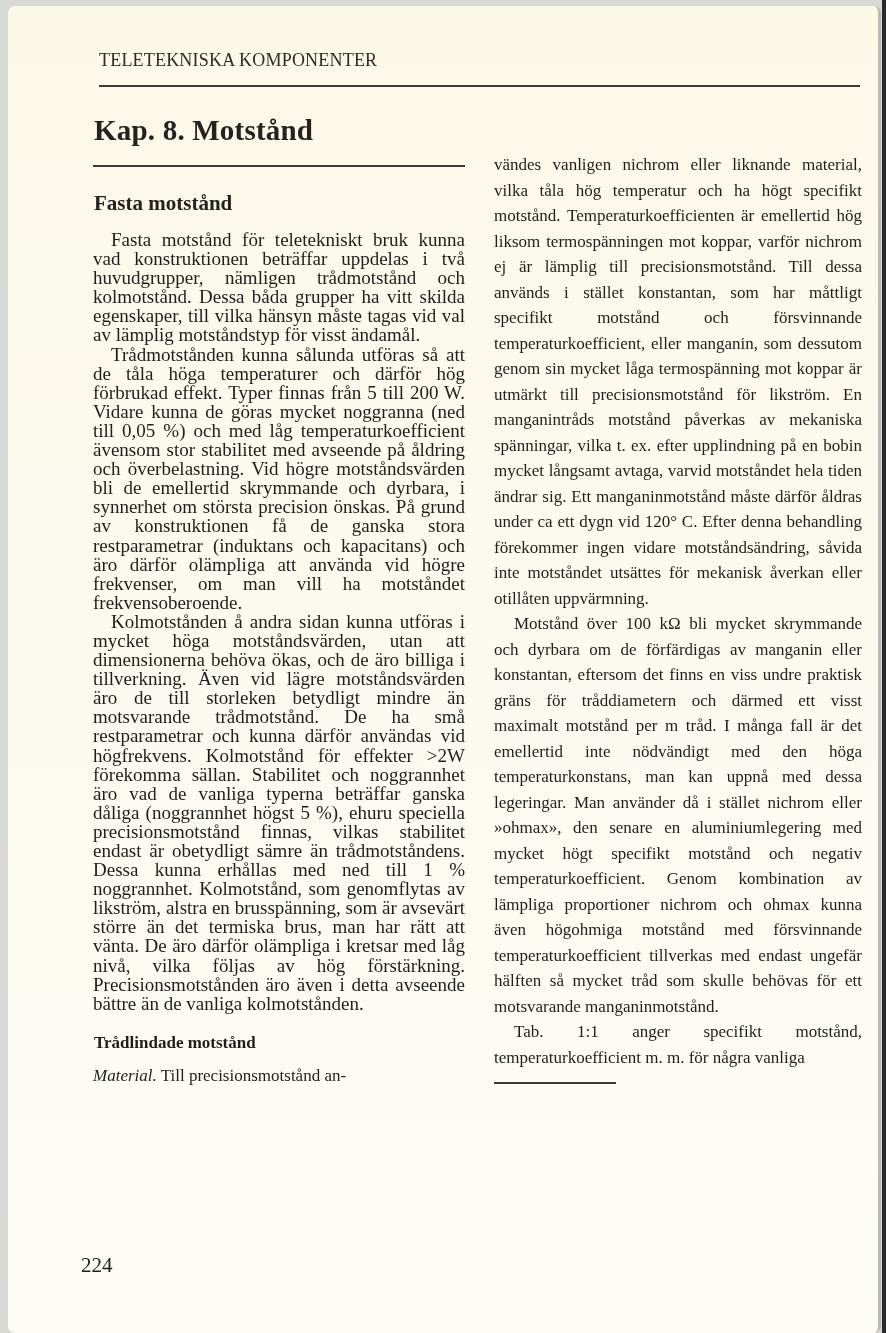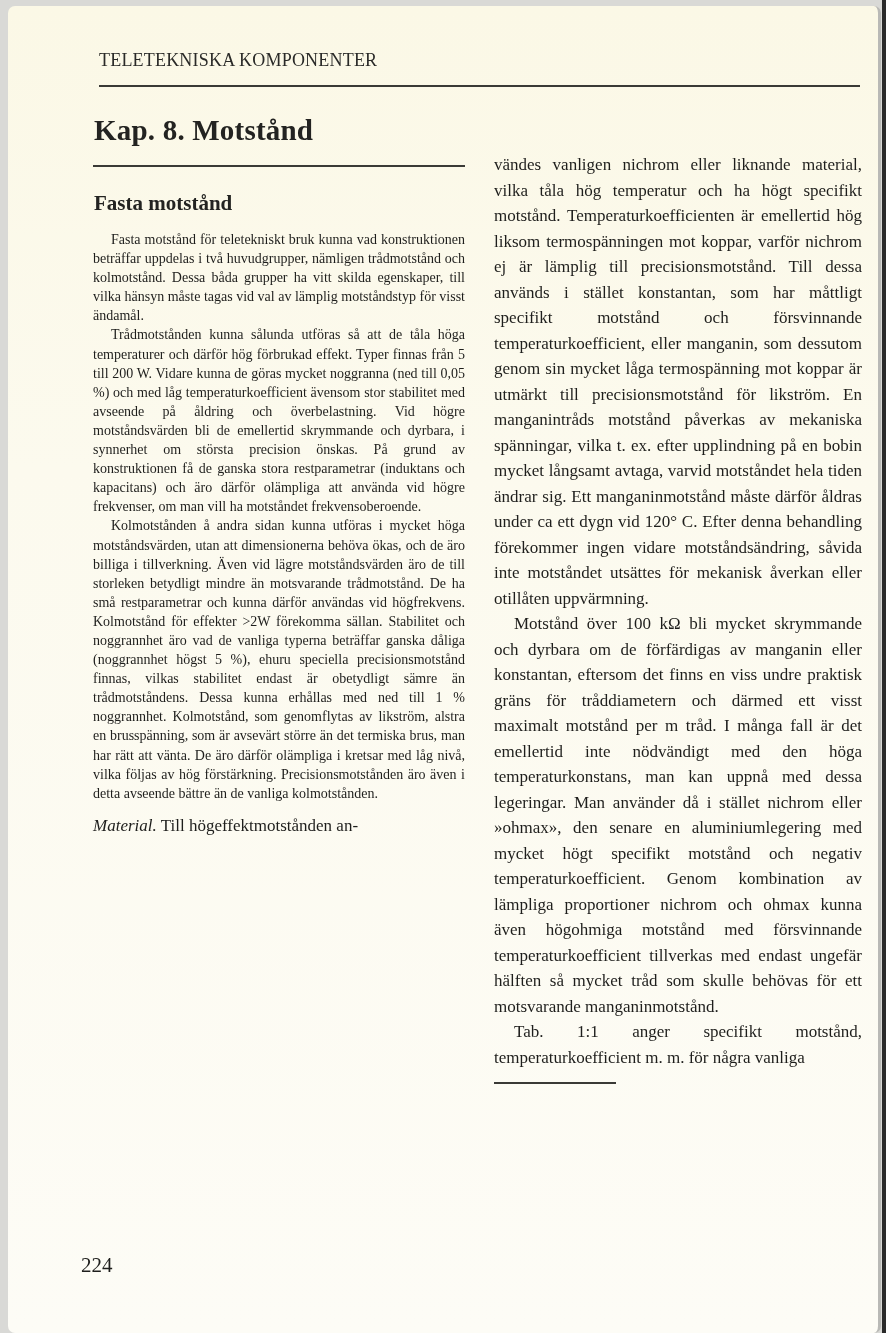--- a/index.html
+++ b/index.html
@@ -26,21 +26,21 @@
 
   .col { position: absolute; font-family: "Liberation Serif", serif; }
   .left { left: 85px; top: 100px; width: 372px; }
   .right { left: 486px; top: 102px; width: 368px; margin-top: 44px; }
 
   .chapter-title { font-size: 29px; font-weight: bold; margin: 8px 0 0 1px; color: #232321; letter-spacing: 0.2px; }
   .chapter-rule { width: 372px; height: 2px; background: #3a3a36; margin-top: 18px; }
   .section-title { font-size: 21px; font-weight: bold; margin: 24px 0 14px 1px; color: #232321; }
   .subsection-title { font-size: 17px; font-weight: bold; margin: 20px 0 8px 1px; }
 
-  .dense p { margin: 0; font-size: 14px; line-height: 19.1px; text-align: justify; text-indent: 18px; }
+  .dense p { margin: 0; font-size: 19px; line-height: 19.1px; text-align: justify; text-indent: 18px; }
 
   .loose p { margin: 0; font-size: 17px; line-height: 25.5px; text-align: justify; text-indent: 20px; }
   .loose p.cont { text-indent: 0; }
 
   .material { margin-top: 10px !important; text-indent: 0 !important; }
   .material em { font-style: italic; }
 
   .page-number { position: absolute; left: 73px; top: 1247px; font-family: "Liberation Serif", serif; font-size: 21px; }
 
   .footnote-rule { width: 122px; height: 1.5px; background: #3a3a36; margin: 12px 0 5px 0; }
@@ -55,22 +55,23 @@
 
   <div class="col left">
     <div class="chapter-title">Kap. 8. Motstånd</div>
     <div class="chapter-rule"></div>
     <div class="section-title">Fasta motstånd</div>
     <div class="dense">
       <p>Fasta motstånd för teletekniskt bruk kunna vad konstruktionen beträffar uppdelas i två huvudgrupper, nämligen trådmotstånd och kolmotstånd. Dessa båda grupper ha vitt skilda egenskaper, till vilka hänsyn måste tagas vid val av lämplig motståndstyp för visst ändamål.</p>
       <p>Trådmotstånden kunna sålunda utföras så att de tåla höga temperaturer och därför hög förbrukad effekt. Typer finnas från 5 till 200 W. Vidare kunna de göras mycket noggranna (ned till 0,05 %) och med låg temperaturkoefficient ävensom stor stabilitet med avseende på åldring och överbelastning. Vid högre motståndsvärden bli de emellertid skrymmande och dyrbara, i synnerhet om största precision önskas. På grund av konstruktionen få de ganska stora restparametrar (induktans och kapacitans) och äro därför olämpliga att använda vid högre frekvenser, om man vill ha motståndet frekvensoberoende.</p>
       <p>Kolmotstånden å andra sidan kunna utföras i mycket höga motståndsvärden, utan att dimensionerna behöva ökas, och de äro billiga i tillverkning. Även vid lägre motståndsvärden äro de till storleken betydligt mindre än motsvarande trådmotstånd. De ha små restparametrar och kunna därför användas vid högfrekvens. Kolmotstånd för effekter &gt;2W förekomma sällan. Stabilitet och noggrannhet äro vad de vanliga typerna beträffar ganska dåliga (noggrannhet högst 5 %), ehuru speciella precisionsmotstånd finnas, vilkas stabilitet endast är obetydligt sämre än trådmotståndens. Dessa kunna erhållas med ned till 1 % noggrannhet. Kolmotstånd, som genomflytas av likström, alstra en brusspänning, som är avsevärt större än det termiska brus, man har rätt att vänta. De äro därför olämpliga i kretsar med låg nivå, vilka följas av hög förstärkning. Precisionsmotstånden äro även i detta avseende bättre än de vanliga kolmotstånden.</p>
     </div>
+    <div class="subsection-title">Trådlindade motstånd</div>
     <div class="loose">
-      <p class="material"><em>Material.</em><span> Till högeffektmotstånden an-</span></p>
+      <p class="material"><em>Material.</em><span> Till precisionsmotstånd an-</span></p>
     </div>
   </div>
 
   <div class="col right loose">
     <p class="cont">vändes vanligen nichrom eller liknande material, vilka tåla hög temperatur och ha högt specifikt motstånd. Temperaturkoefficienten är emellertid hög liksom termospänningen mot koppar, varför nichrom ej är lämplig till precisionsmotstånd. Till dessa används i stället konstantan, som har måttligt specifikt motstånd och försvinnande temperaturkoefficient, eller manganin, som dessutom genom sin mycket låga termospänning mot koppar är utmärkt till precisionsmotstånd för likström. En manganintråds motstånd påverkas av mekaniska spänningar, vilka t. ex. efter upplindning på en bobin mycket långsamt avtaga, varvid motståndet hela tiden ändrar sig. Ett manganinmotstånd måste därför åldras under ca ett dygn vid 120° C. Efter denna behandling förekommer ingen vidare motståndsändring, såvida inte motståndet utsättes för mekanisk åverkan eller otillåten uppvärmning.</p>
     <p>Motstånd över 100 kΩ bli mycket skrymmande och dyrbara om de förfärdigas av manganin eller konstantan, eftersom det finns en viss undre praktisk gräns för tråddiametern och därmed ett visst maximalt motstånd per m tråd. I många fall är det emellertid inte nödvändigt med den höga temperaturkonstans, man kan uppnå med dessa legeringar. Man använder då i stället nichrom eller »ohmax», den senare en aluminiumlegering med mycket högt specifikt motstånd och negativ temperaturkoefficient. Genom kombination av lämpliga proportioner nichrom och ohmax kunna även högohmiga motstånd med försvinnande temperaturkoefficient tillverkas med endast ungefär hälften så mycket tråd som skulle behövas för ett motsvarande manganinmotstånd.</p>
     <p>Tab. 1:1 anger specifikt motstånd, temperaturkoefficient m. m. för några vanliga</p>
     <div class="footnote-rule"></div>
   </div>
 

